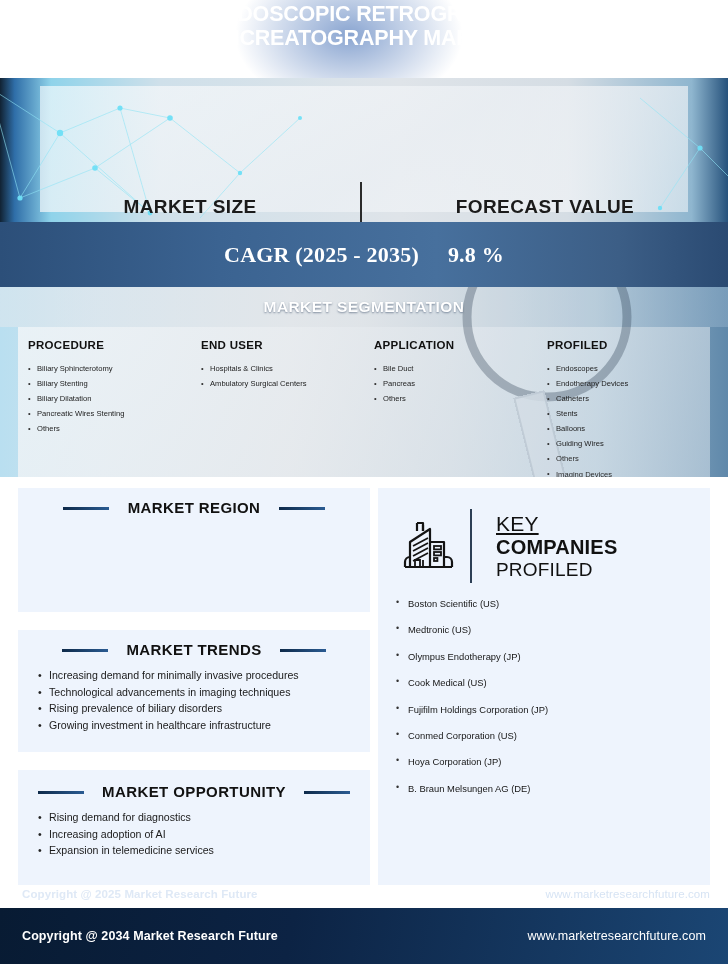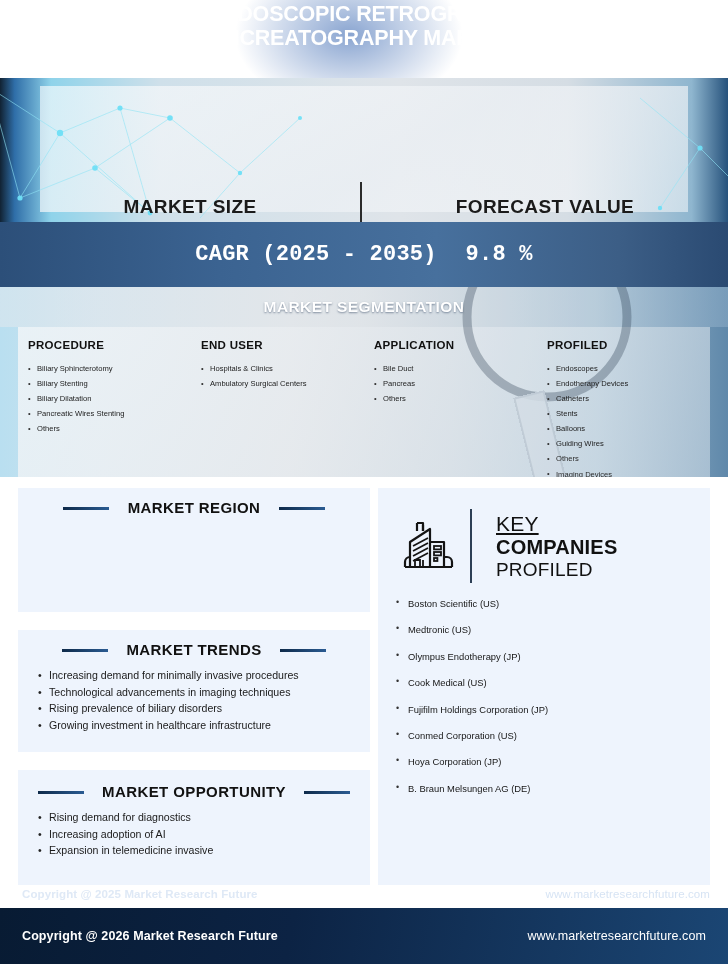--- a/index.html
+++ b/index.html
@@ -60,21 +60,21 @@
 
   
   .cagr {
     position:absolute; left:0; top:222px; width:728px; height:65px;
     background:linear-gradient(90deg,#2c4f79 0%,#3b6391 30%,#47709d 60%,#3c5e86 85%,#2a4a72 100%);
     overflow:hidden;
   }
   .cagr-inner {
     position:absolute; inset:0; display:flex; align-items:center; justify-content:center; gap:29px;
     color:#fff; font-size:22px; font-weight:bold; letter-spacing:.2px;
-    font-family:Liberation Mono, monospace;
+    font-family:Liberation Serif, serif;
   }
 
   
   .segband {
     position:absolute; left:0; top:287px; width:728px; height:190px;
     background:linear-gradient(90deg,#b9dff0 0%,#cfe3ee 14%,#dfe3e6 40%,#cdd6dd 62%,#a9c3d4 82%,#5f88aa 100%);
     overflow:hidden;
   }
   .segband-title {
     position:absolute; left:0; top:0; width:728px; height:40px;
@@ -331,21 +331,21 @@
 
 <div class="panel" id="panel-opportunity">
   <div class="ph">
     <span class="ph-rule"></span>
     <span class="ph-text">MARKET OPPORTUNITY</span>
     <span class="ph-rule"></span>
   </div>
   <ul class="blist">
       <li>Rising demand for diagnostics</li>
       <li>Increasing adoption of AI</li>
-      <li>Expansion in telemedicine invasive</li>
+      <li>Expansion in telemedicine services</li>
     </ul>
 </div>
 
 <div class="panel" id="panel-companies">
   <div class="key-head">
     <div class="bldg-icon">
       <svg width="62" height="62" viewBox="0 0 62 62">
         <g fill="none" stroke="#141414" stroke-width="2.2" stroke-linejoin="round">
           <path d="M14 52 V27 L34 14 V52"></path>
           <path d="M34 27 H48 V52 H34"></path>
@@ -388,15 +388,15 @@
       <li>B. Braun Melsungen AG (DE)</li>
     </ul>
 </div>
 
 <div class="ghost">
   <div class="ghost-left">Copyright @ 2025 Market Research Future</div>
   <div class="ghost-right">www.marketresearchfuture.com</div>
 </div>
 
 <div class="footer">
-  <div class="footer-left">Copyright @ 2026 Market Research Future</div>
+  <div class="footer-left">Copyright @ 2034 Market Research Future</div>
   <div class="footer-right">www.marketresearchfuture.com</div>
 </div>
 
 </body></html>

